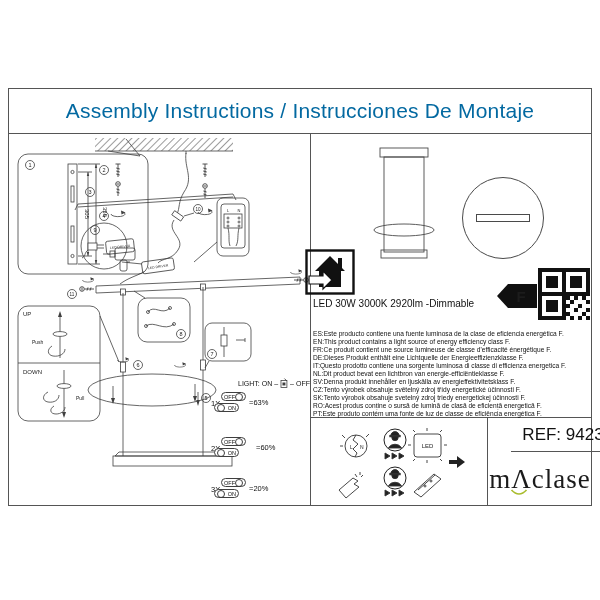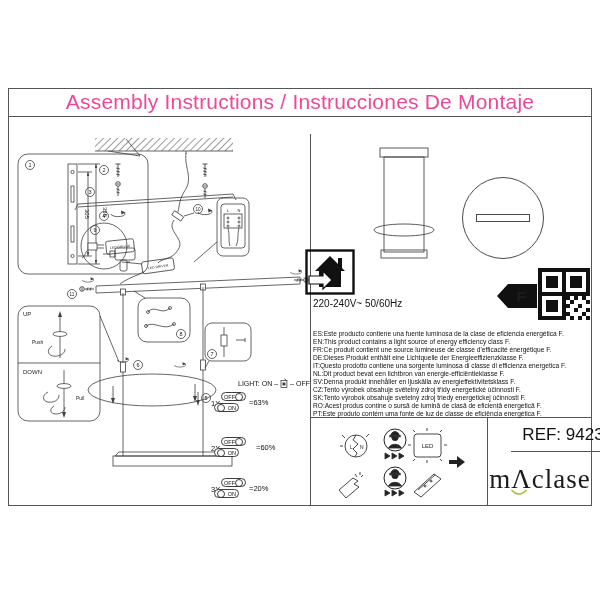--- a/index.html
+++ b/index.html
@@ -1,22 +1,22 @@
 <!DOCTYPE html>
 <html><head>
 <meta charset="utf-8">
 <style>
   html,body{margin:0;padding:0;background:#fff;}
   .page{position:relative;width:600px;height:600px;background:#fff;overflow:hidden;
         font-family:"Liberation Sans",sans-serif;color:#1c1c1c;}
   .abs{position:absolute;box-sizing:border-box;}
   .doc-frame{left:8px;top:88px;width:584px;height:418px;border:1px solid #555;}
-  .title-band{left:8px;top:88px;width:584px;height:29px;border-bottom:1px solid #555;
+  .title-band{left:8px;top:88px;width:584px;height:46px;border-bottom:1px solid #555;
               display:flex;align-items:center;justify-content:center;
-              font-size:21px;letter-spacing:.2px;color:#ec4899;}
+              font-size:21px;letter-spacing:.2px;color:#0369a1;}
   .left-panel{left:8px;top:134px;width:303px;height:372px;border-right:1px solid #555;}
   .right-top{left:311px;top:134px;width:281px;height:284px;border-bottom:1px solid #555;}
   .icons-cell{left:311px;top:418px;width:177px;height:88px;border-right:1px solid #555;}
   .ref-cell{left:511px;top:418px;width:104px;height:34px;border-bottom:1px solid #555;
             display:flex;align-items:center;justify-content:center;font-size:17px;color:#111;}
   .brand-cell{left:488px;top:452px;width:104px;height:54px;display:flex;align-items:center;justify-content:center;}
   .brand{font-family:"Liberation Serif",serif;font-size:27px;color:#1b1b1b;letter-spacing:1px;}
   .brand-mid{position:relative;display:inline-block;}
   .brand-arc{position:absolute;left:-1px;bottom:-3px;width:18px;height:9px;}
   .specs{left:313px;top:297px;width:276px;font-size:10px;line-height:13px;color:#111;}
@@ -344,21 +344,21 @@
   <div class="abs topview"></div>
   <div class="abs topview-bar"></div>
 
   <svg class="abs" style="left:305px;top:249px;" width="50" height="46" viewBox="0 0 50 46">
     <rect x="1.5" y="1.5" width="47" height="43" fill="none" stroke="#111" stroke-width="2.4"></rect>
     <path d="M10,22 L25,7 L33,15 V9 h4 v10 L40,22 h-4 V38 H14 V22 z" fill="#111"></path>
     <path d="M4,27 h14 v-5 l9,9 -9,9 v-5 H4 z" fill="#fff" stroke="#111" stroke-width="1.2"></path>
   </svg>
 
   <div class="abs specs">
-    <div>220-240V~ 50/60Hz</div>
+    <div>LED 30W 3000K 2920lm -Dimmable</div>
   </div>
 
   <svg class="abs" style="left:497px;top:284px;" width="40" height="24" viewBox="0 0 40 24">
     <polygon points="0,12 11,0 40,0 40,24 11,24" fill="#101010"></polygon>
     <text x="24" y="18" font-size="15" font-weight="bold" text-anchor="middle" fill="#fff">F</text>
   </svg>
 
   <svg class="abs" style="left:538px;top:268px;" width="52" height="52" viewBox="0 0 52 52">
     <path fill-rule="evenodd" fill="#111" d="M0,0h28v28h-28z M4,4h20v20h-20z"></path>
     <rect x="8" y="8" width="12" height="12" fill="#111"></rect>

